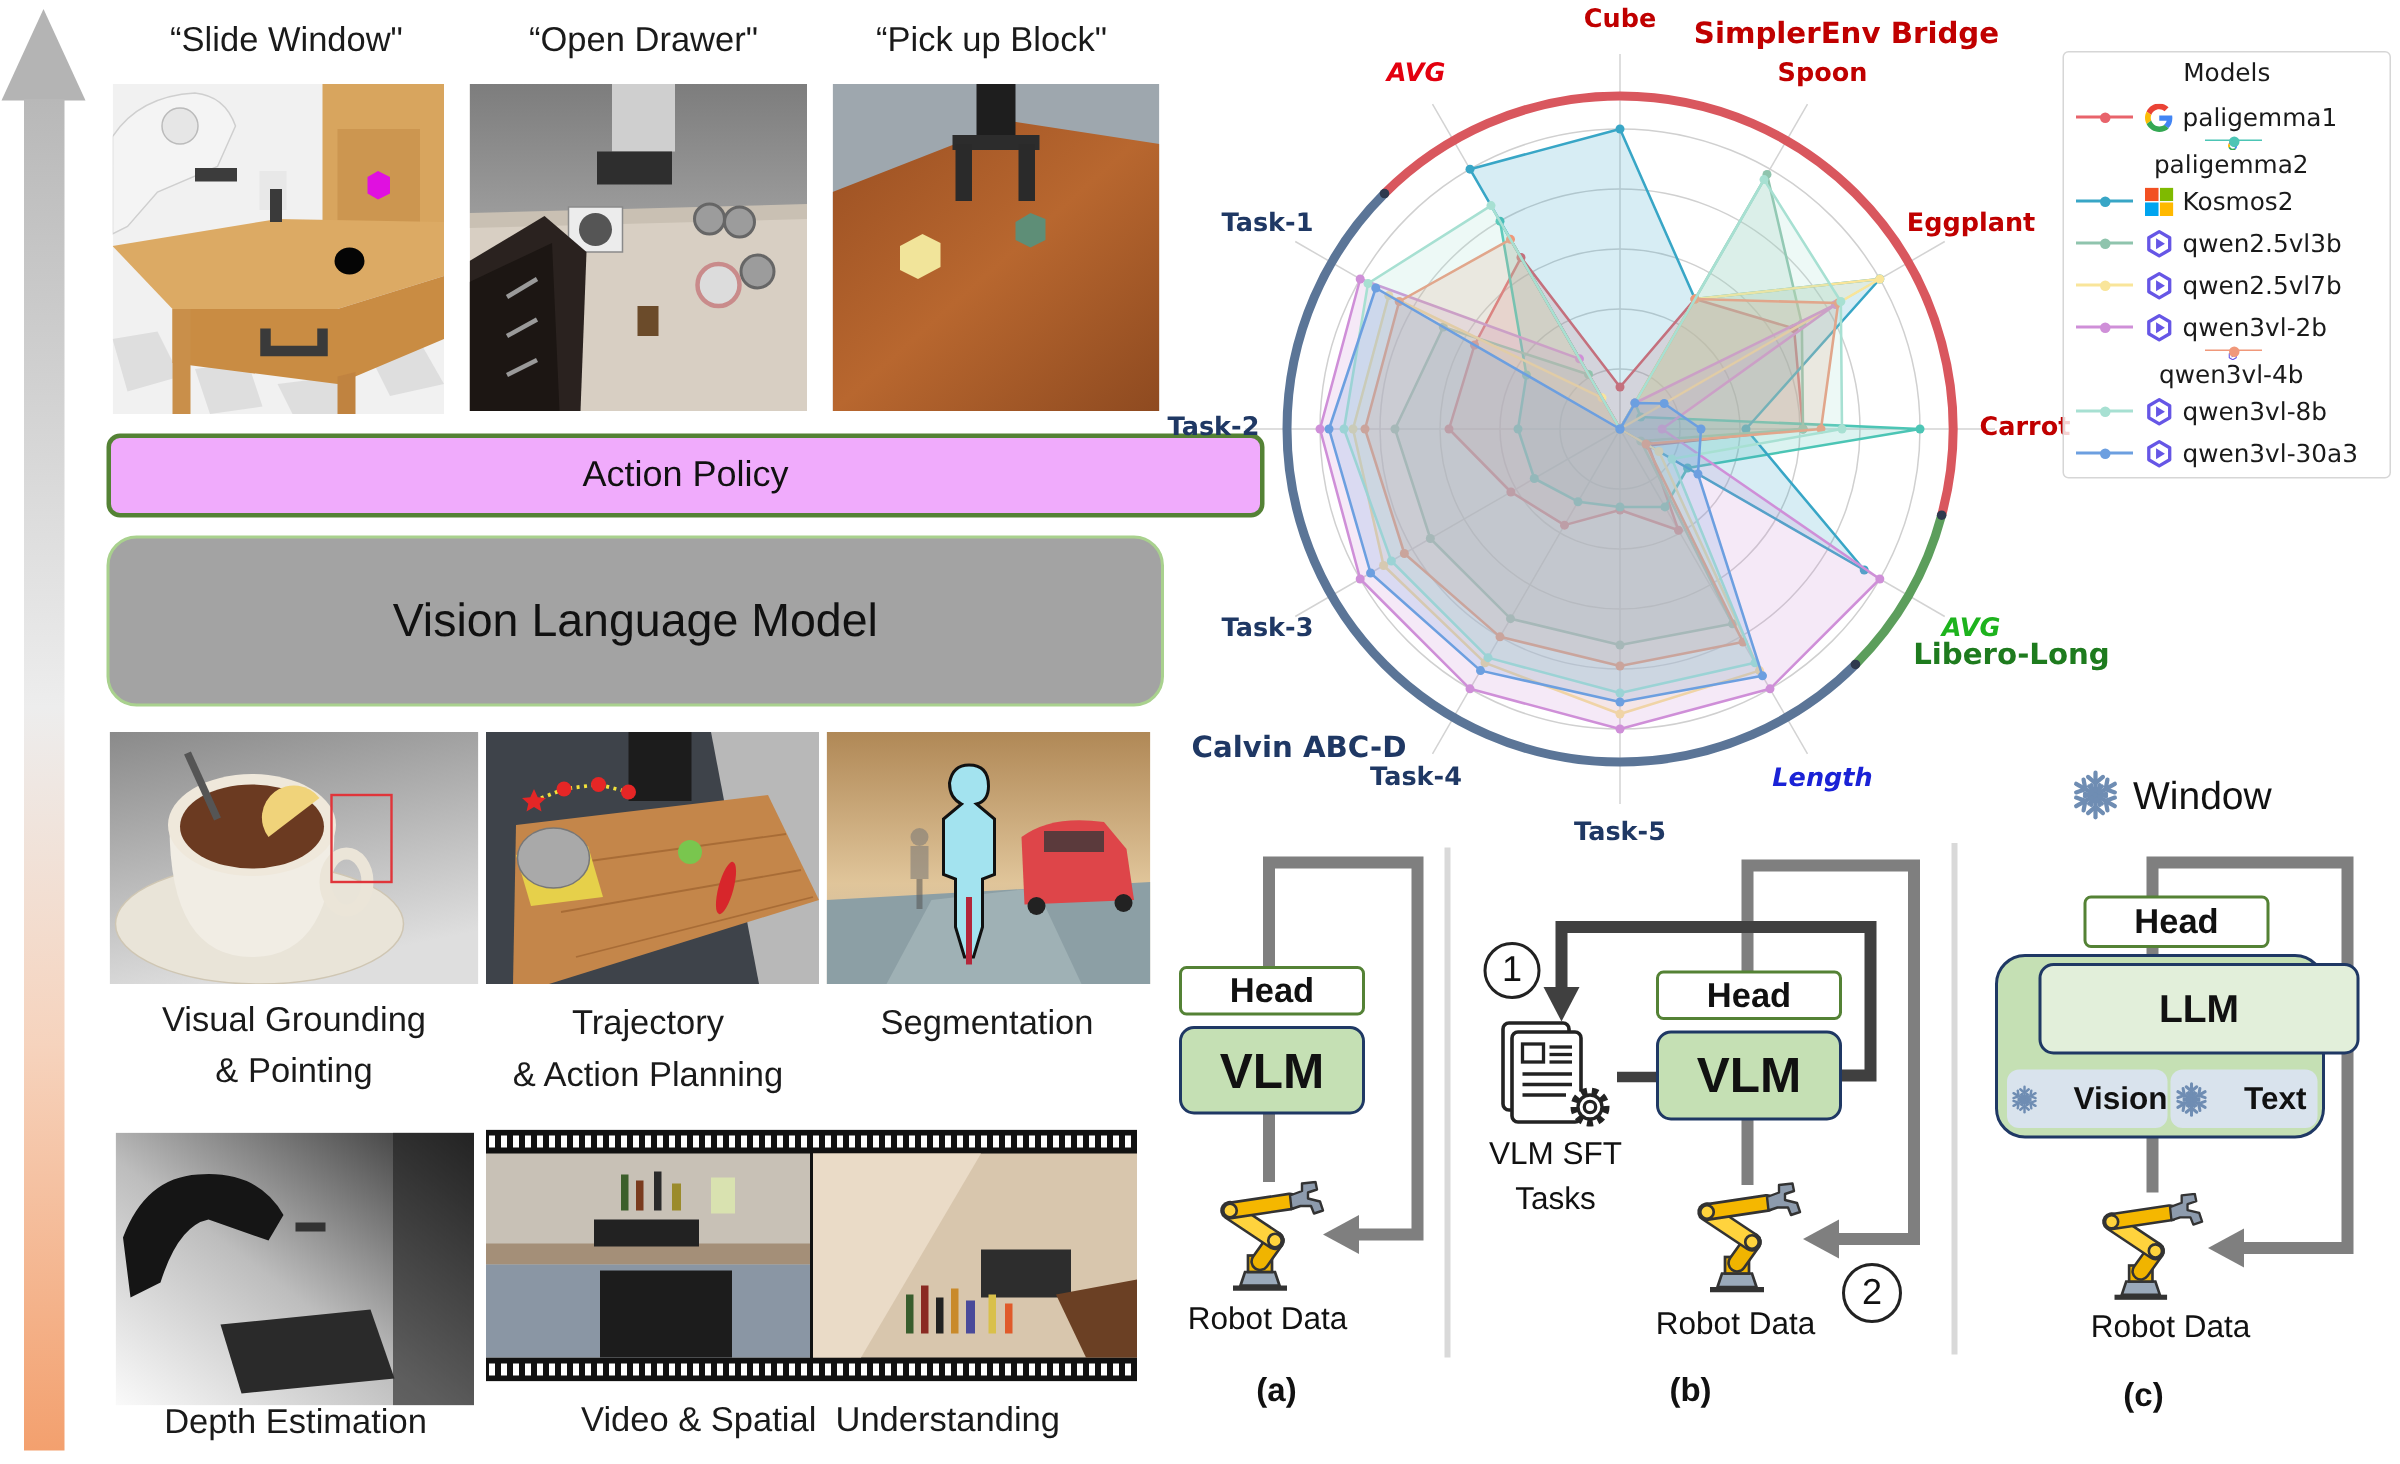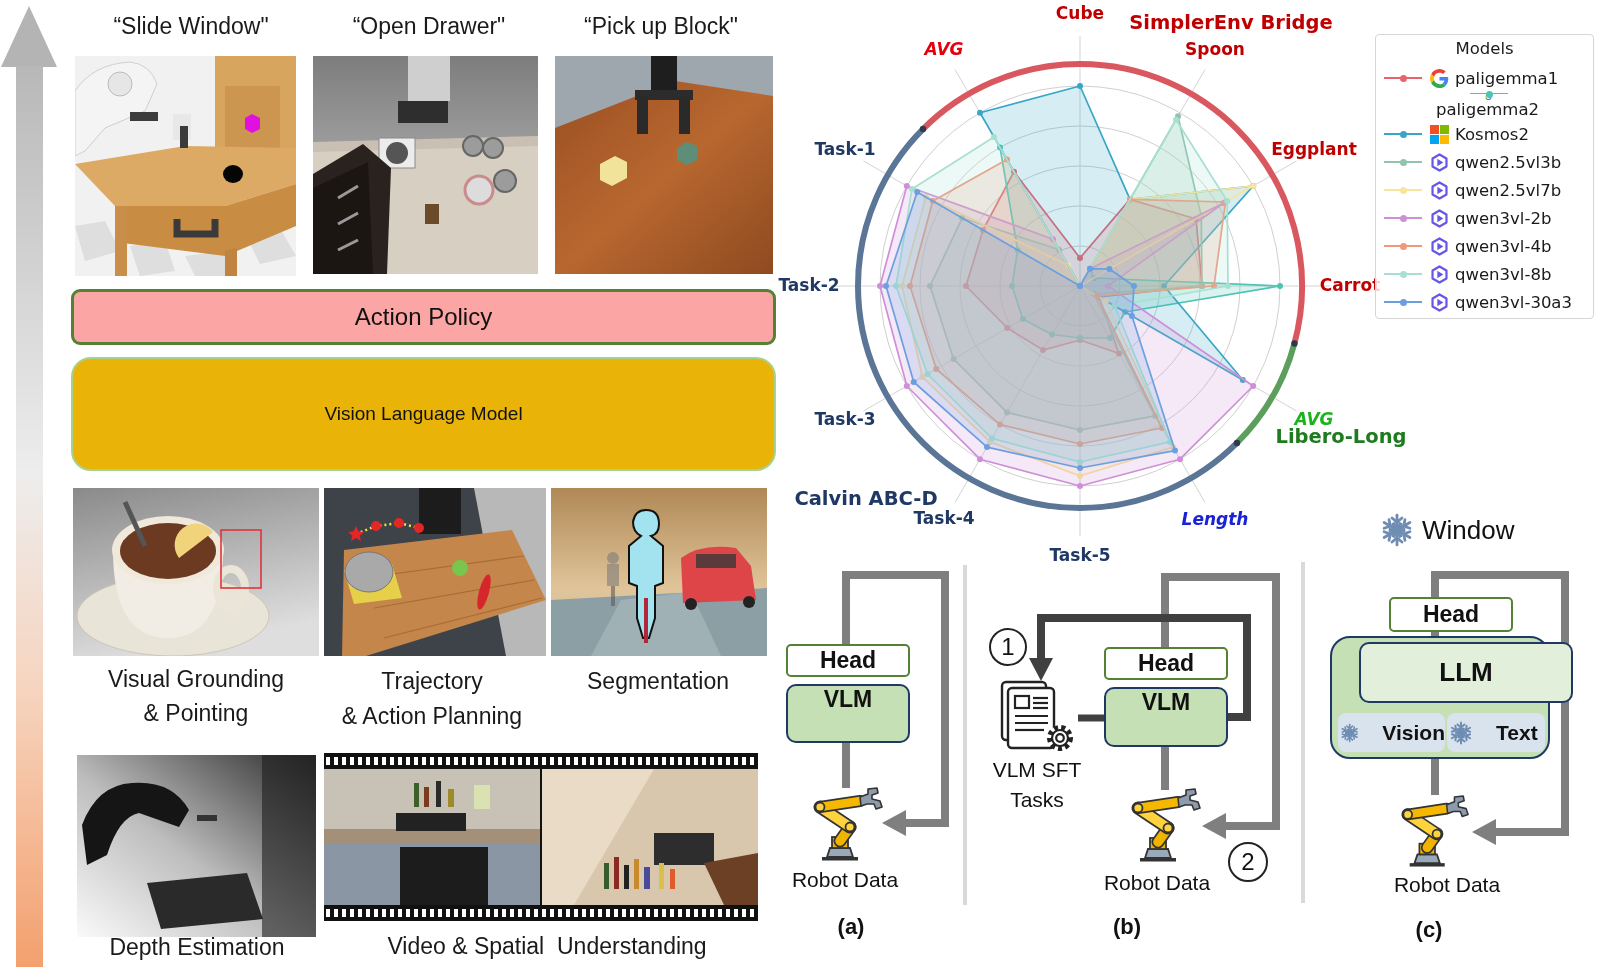--- a/index.html
+++ b/index.html
@@ -2,39 +2,39 @@
 <html><head>
 <meta charset="utf-8">
 <style>
   html, body { margin:0; padding:0; background:#ffffff; }
   body { position:relative; width:1600px; height:976px; overflow:hidden; font-family:"Liberation Sans", sans-serif; color:#111; }
   .abs { position:absolute; }
   .cap { position:absolute; text-align:center; font-family:"Liberation Sans", sans-serif; font-size:23px; color:#1a1a1a; white-space:pre; line-height:1; }
   .photo { position:absolute; overflow:hidden; }
   .photo svg { display:block; width:100%; height:100%; }
 
-  .action-policy { position:absolute; left:71px; top:289px; width:705px; height:56px; box-sizing:border-box; border:3px solid #548235; border-radius:9px; background:#fca5a5; display:flex; align-items:center; justify-content:center; font-size:24px; }
-  .vlm-block { position:absolute; left:71px; top:357px; width:705px; height:114px; box-sizing:border-box; border:2.5px solid #a9d18e; border-radius:20px; background:#eab308; display:flex; align-items:center; justify-content:center; font-size:19px; }
+  .action-policy { position:absolute; left:71px; top:289px; width:772px; height:56px; box-sizing:border-box; border:3px solid #548235; border-radius:9px; background:#f0abfc; display:flex; align-items:center; justify-content:center; font-size:24px; }
+  .vlm-block { position:absolute; left:71px; top:357px; width:705px; height:114px; box-sizing:border-box; border:2.5px solid #a9d18e; border-radius:20px; background:#a3a3a3; display:flex; align-items:center; justify-content:center; font-size:31px; }
 
   #radar-svg { position:absolute; left:760px; top:0; }
   .ax-lbl { font-family:"DejaVu Sans", sans-serif; font-weight:bold; font-size:17px; text-anchor:middle; dominant-baseline:central; }
   .ax-avg { font-style:italic; }
   .grp-lbl { font-family:"DejaVu Sans", sans-serif; font-weight:bold; font-size:19.5px; text-anchor:middle; dominant-baseline:central; }
 
   .legend { position:absolute; left:1375px; top:34px; width:219px; height:285px; box-sizing:border-box; background:rgba(255,255,255,0.82); border:1px solid #d6d6d6; border-radius:4px; font-family:"DejaVu Sans", sans-serif; font-size:16.5px; color:#1a1a1a; }
   .legend-title { position:absolute; left:0; width:100%; top:4px; text-align:center; font-size:16.5px; }
   .legend-row { position:absolute; left:0; width:100%; height:26px; display:flex; align-items:center; }
   .legend-swatch { position:relative; margin-left:8px; width:38px; height:2px; background:var(--c); }
   .legend-swatch i { position:absolute; left:16px; top:-2.5px; width:7px; height:7px; border-radius:50%; background:var(--c); }
   .legend-icon { width:19px; height:19px; margin-left:8px; }
   .legend-label { margin-left:6px; white-space:nowrap; }
 
   #diagram-lines { position:absolute; left:0; top:0; pointer-events:none; }
   .d-head { position:absolute; box-sizing:border-box; border:2px solid #548235; border-radius:5px; background:#fff; display:flex; align-items:center; justify-content:center; font-weight:bold; font-size:23px; font-family:"Liberation Sans", sans-serif; }
-  .d-vlm { position:absolute; box-sizing:border-box; border:2.5px solid #1f3864; border-radius:10px; background:#c5e0b4; display:flex; justify-content:center; font-weight:bold; font-size:23px; font-family:"Liberation Sans", sans-serif; }
+  .d-vlm { position:absolute; box-sizing:border-box; border:2.5px solid #1f3864; border-radius:10px; background:#c5e0b4; display:flex; align-items:center; justify-content:center; font-weight:bold; font-size:33px; font-family:"Liberation Sans", sans-serif; }
   .d-outer { position:absolute; box-sizing:border-box; border:2.5px solid #1f3864; border-radius:20px; background:#c5e0b4; }
   .d-llm { position:absolute; box-sizing:border-box; border:2.5px solid #1f3864; border-radius:10px; background:#e2efda; display:flex; align-items:center; justify-content:center; font-weight:bold; font-size:26px; }
   .d-band { position:absolute; background:rgba(218,227,243,0.9); border-radius:8px; display:flex; align-items:center; font-weight:bold; font-size:21px;gap:23px; }
   .d-text { position:absolute; font-size:21px; text-align:right; white-space:nowrap; transform:translate(-50%,-50%); font-family:"Liberation Sans", sans-serif; }
   .d-cap { position:absolute; font-size:22px; font-weight:bold; transform:translate(-50%,-50%); }
   .step { position:absolute; box-sizing:border-box; border:2px solid #222; border-radius:50%; background:#fff; display:flex; align-items:center; justify-content:center; font-size:24px; }
   .robot { position:absolute; }
 </style>
 </head>
 <body>
@@ -575,21 +575,21 @@
     </div>
   <div class="legend-row" style="top: 170px; --c: #cf8fd8;">
       <span class="legend-swatch">
         <i></i>
       </span>
       <svg class="legend-icon">
         <use href="#ic-qwen"></use>
       </svg>
       <span class="legend-label">qwen3vl-2b</span>
     </div>
-  <div class="legend-row" style="top: 198px; --c: #f0987a;">
+  <div class="legend-row" style="top: 198px; flex-direction: column; --c: #f0987a;">
       <span class="legend-swatch">
         <i></i>
       </span>
       <svg class="legend-icon">
         <use href="#ic-qwen"></use>
       </svg>
       <span class="legend-label">qwen3vl-4b</span>
     </div>
   <div class="legend-row" style="top: 226px; --c: #a7e0d2;">
       <span class="legend-swatch">

